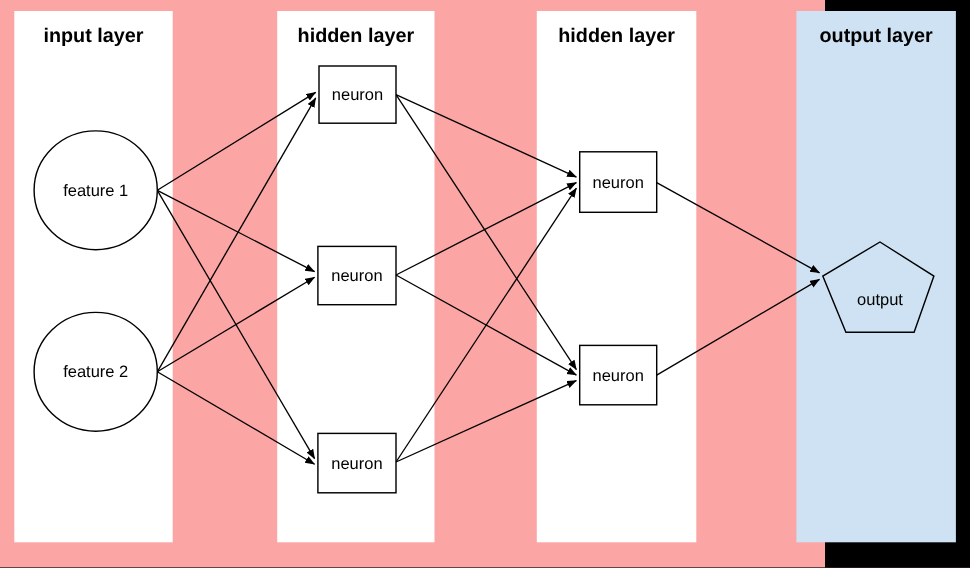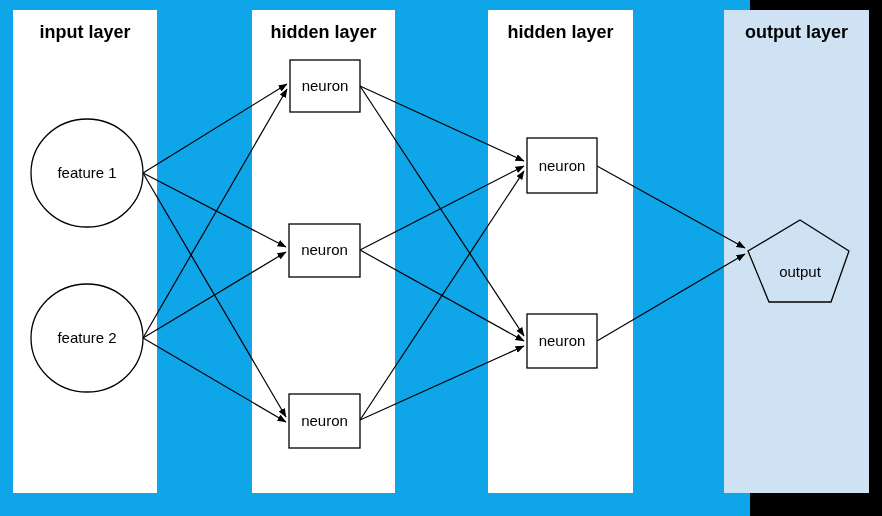--- a/index.html
+++ b/index.html
@@ -7,21 +7,21 @@
     padding: 0;
     background: #000000;
     width: 882px;
     height: 516px;
     overflow: hidden;
   }
   .canvas-wrap {
     position: relative;
     width: 750px;
     height: 516px;
-    background: #0ea5e9;
+    background: #fca5a5;
   }
   svg { display: block; }
   .layer-title {
     font-family: "Liberation Sans", sans-serif;
     font-size: 18px;
     font-weight: bold;
     fill: #000000;
     text-anchor: middle;
   }
   .node-label {

